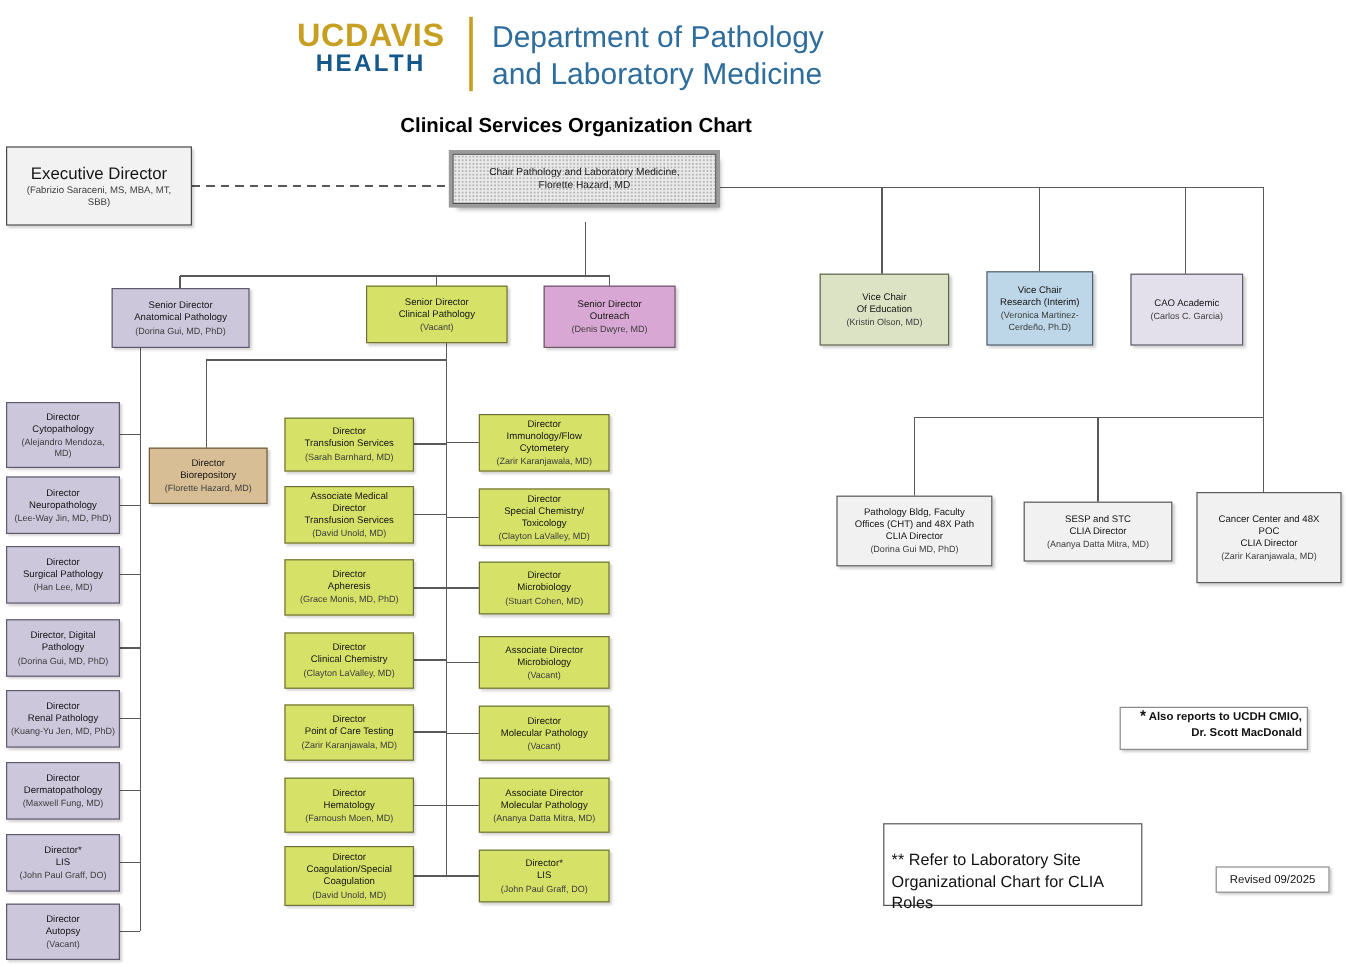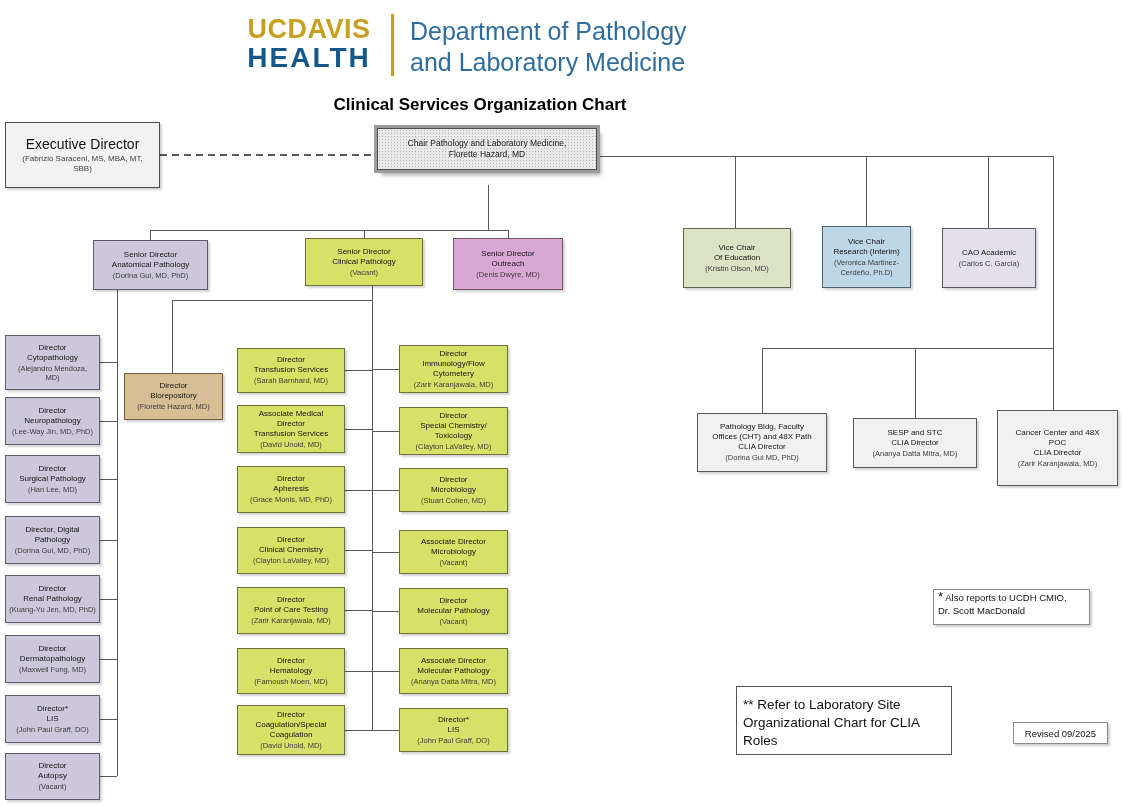--- a/index.html
+++ b/index.html
@@ -4,21 +4,21 @@
 <style>
   html,body{margin:0;padding:0;background:#ffffff;}
   #canvas{
     position:relative;width:1122px;height:806px;background:#fff;overflow:hidden;
     font-family:"Liberation Sans",sans-serif;
   }
   svg.wires{position:absolute;left:0;top:0;z-index:0;}
   
   .logo{position:absolute;left:238px;top:16px;width:142px;text-align:center;z-index:2;}
   .logo .ucdavis{font-size:27px;font-weight:800;letter-spacing:.5px;color:var(--gold,#C7A022);line-height:1;}
-  .logo .health{font-size:28px;font-weight:800;letter-spacing:2px;color:var(--ucBlue,#15588C);line-height:1.05;}
+  .logo .health{font-size:20px;font-weight:800;letter-spacing:2px;color:var(--ucBlue,#15588C);line-height:1.05;}
   .logo-divider{position:absolute;left:391px;top:14px;width:3px;height:62px;background:var(--gold,#C7A022);z-index:2;}
   .dept{position:absolute;left:410px;top:16px;z-index:2;color:var(--deptBlue,#2E6D9C);
         font-size:25px;line-height:1.22;font-weight:400;white-space:pre-line;}
   .page-title{position:absolute;left:250px;top:95px;width:460px;text-align:center;z-index:2;
         font-size:17px;font-weight:700;color:#000;}
   
   .node{position:absolute;z-index:1;box-sizing:border-box;border:1px solid #5a5a5a;
         display:flex;flex-direction:column;justify-content:center;align-items:center;
         text-align:center;padding:2px 3px;box-shadow:2px 2px 2px rgba(0,0,0,.18);}
   .node .t{font-size:8px;line-height:1.25;color:#141414;white-space:pre-line;}
@@ -35,24 +35,24 @@
   .c-lav    {background:var(--lavender,#E3E0EB);border-color:#5c5a66;}
   .c-tan    {background:var(--tan,#D8BE94);border-color:#6e5d41;}
   .chair{background-color:var(--chairBase,#E9E9E9);
         background-image:radial-gradient(circle,var(--chairDot,#b6b6b6) .7px,transparent .9px);
         background-size:3px 3px;border:1px solid #4d4d4d;
         box-shadow:0 0 0 3px #9b9b9b,4px 5px 4px rgba(0,0,0,.35);}
   .chair .t,.chair .p{font-size:8.5px;color:#1a1a1a;}
   
   .note{position:absolute;z-index:1;box-sizing:border-box;background:#fff;}
   .note-cmio{border:1px solid #8a8a8a;box-shadow:2px 2px 2px rgba(0,0,0,.2);
-        padding:2px 4px;font-size:9.5px;font-weight:400;color:#111;line-height:1.35;text-align:left;}
+        padding:2px 4px;font-size:9.5px;font-weight:700;color:#111;line-height:1.35;text-align:right;}
   .note-cmio .star{font-size:13px;vertical-align:top;line-height:.8;}
   .note-cmio .nt{white-space:pre-line;}
-  .note-clia{border:1.5px solid #555;padding:9px 6px;font-size:13.5px;color:#111;
+  .note-clia{border:1.5px solid #555;padding:21px 6px;font-size:13.5px;color:#111;
         line-height:1.35;text-align:left;white-space:pre-line;}
   .note-rev{border:1px solid #8a8a8a;box-shadow:2px 2px 2px rgba(0,0,0,.2);
         font-size:9.5px;color:#111;display:flex;align-items:center;justify-content:center;}
 </style>
 </head>
 <body>
 
 <div id="canvas">
 
   <svg class="wires" width="1122" height="806">

